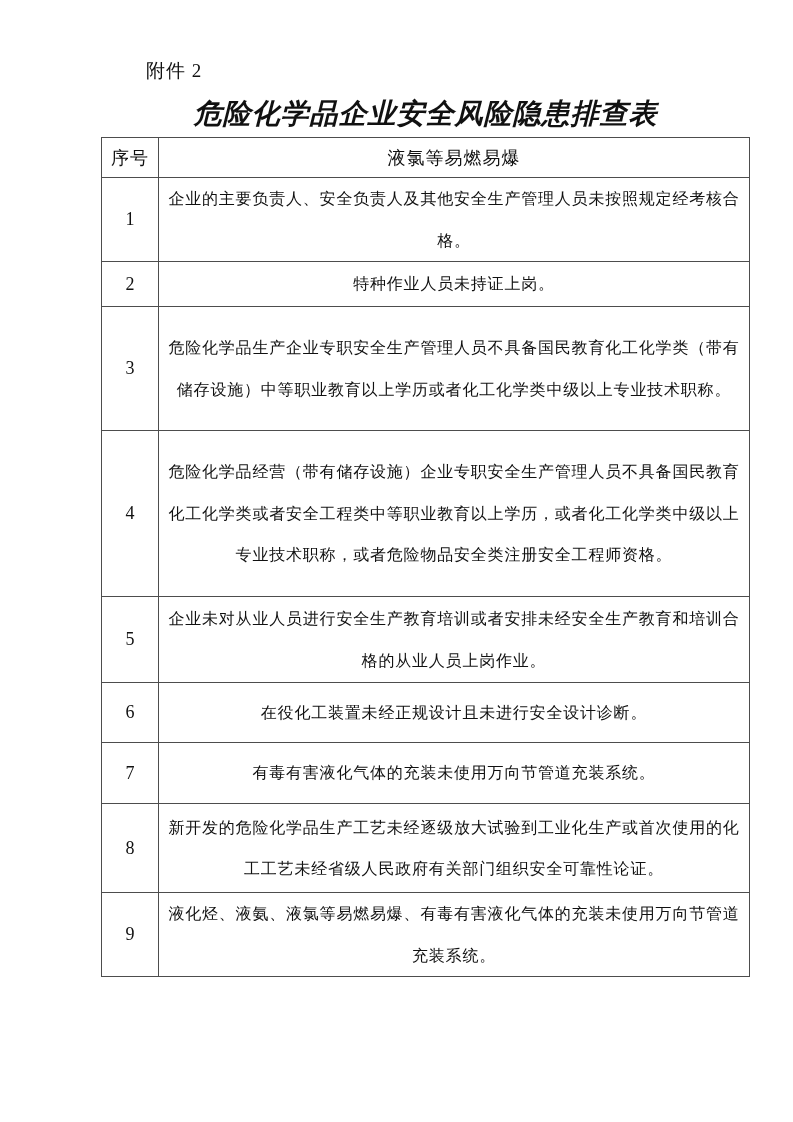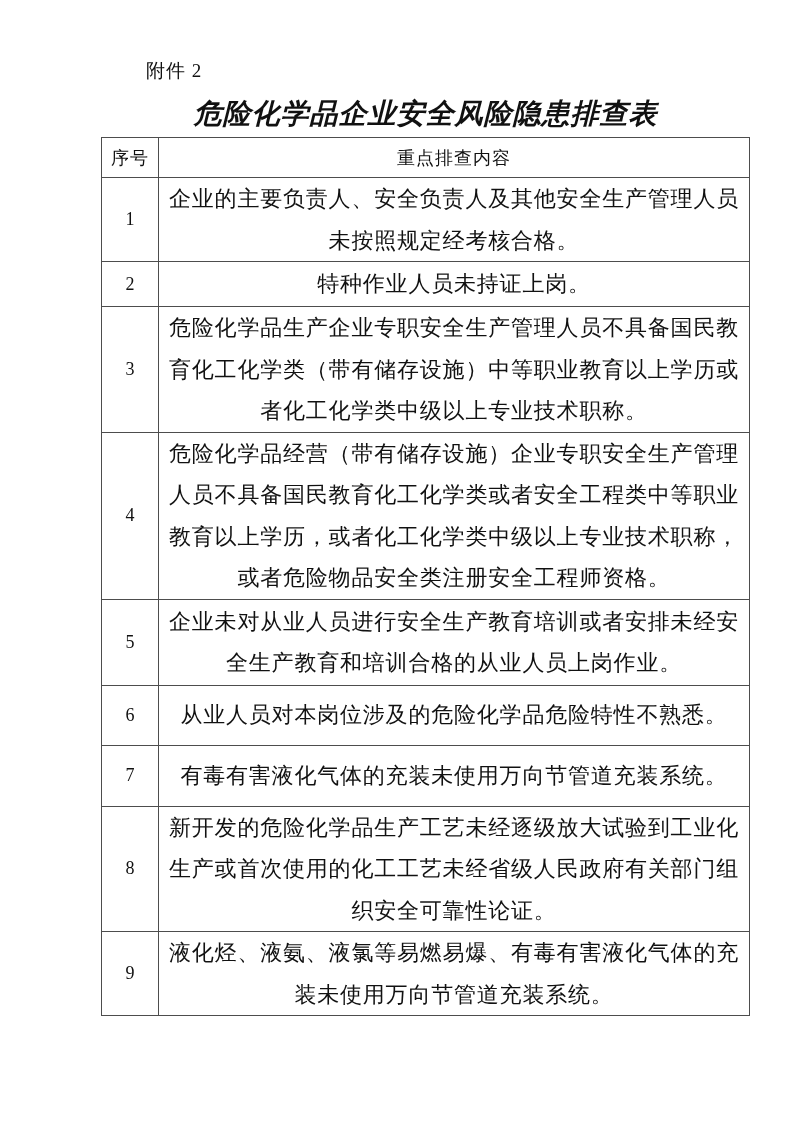--- a/index.html
+++ b/index.html
@@ -57,21 +57,21 @@
     font-size: 18px;
     letter-spacing: 1px;
     text-align: center;
   }
   td.no {
     font-size: 18px;
     text-align: center;
     font-family: "Liberation Serif", "DejaVu Serif", serif;
   }
   td.content {
-    font-size: 22px;
+    font-size: 16px;
     line-height: 41.5px;
     letter-spacing: 0.8px;
     padding: 0 9px;
     text-align: justify;
     text-justify: inter-character;
   }
   tbody tr:nth-child(1) { height: 83px; }
   tbody tr:nth-child(2) { height: 45px; }
   tbody tr:nth-child(3) { height: 124px; }
   tbody tr:nth-child(4) { height: 166px; }
@@ -91,21 +91,21 @@
   <h1 class="title">危险化学品企业安全风险隐患排查表</h1>
 
   <table class="inspection">
     <colgroup>
       <col class="col-no">
       <col>
     </colgroup>
     <thead>
       <tr>
         <th>序号</th>
-        <th>重点排查内容</th>
+        <th>液氯等易燃易爆</th>
       </tr>
     </thead>
     <tbody>
       <tr>
         <td class="no">1</td>
         <td class="content">企业的主要负责人、安全负责人及其他安全生产管理人员未按照规定经考核合格。</td>
       </tr>
       <tr>
         <td class="no">2</td>
         <td class="content">特种作业人员未持证上岗。</td>
@@ -117,21 +117,21 @@
       <tr>
         <td class="no">4</td>
         <td class="content">危险化学品经营（带有储存设施）企业专职安全生产管理人员不具备国民教育化工化学类或者安全工程类中等职业教育以上学历，或者化工化学类中级以上专业技术职称，或者危险物品安全类注册安全工程师资格。</td>
       </tr>
       <tr>
         <td class="no">5</td>
         <td class="content">企业未对从业人员进行安全生产教育培训或者安排未经安全生产教育和培训合格的从业人员上岗作业。</td>
       </tr>
       <tr>
         <td class="no">6</td>
-        <td class="content">从业人员对本岗位涉及的危险化学品危险特性不熟悉。</td>
+        <td class="content">在役化工装置未经正规设计且未进行安全设计诊断。</td>
       </tr>
       <tr>
         <td class="no">7</td>
         <td class="content">有毒有害液化气体的充装未使用万向节管道充装系统。</td>
       </tr>
       <tr>
         <td class="no">8</td>
         <td class="content">新开发的危险化学品生产工艺未经逐级放大试验到工业化生产或首次使用的化工工艺未经省级人民政府有关部门组织安全可靠性论证。</td>
       </tr>
       <tr>

